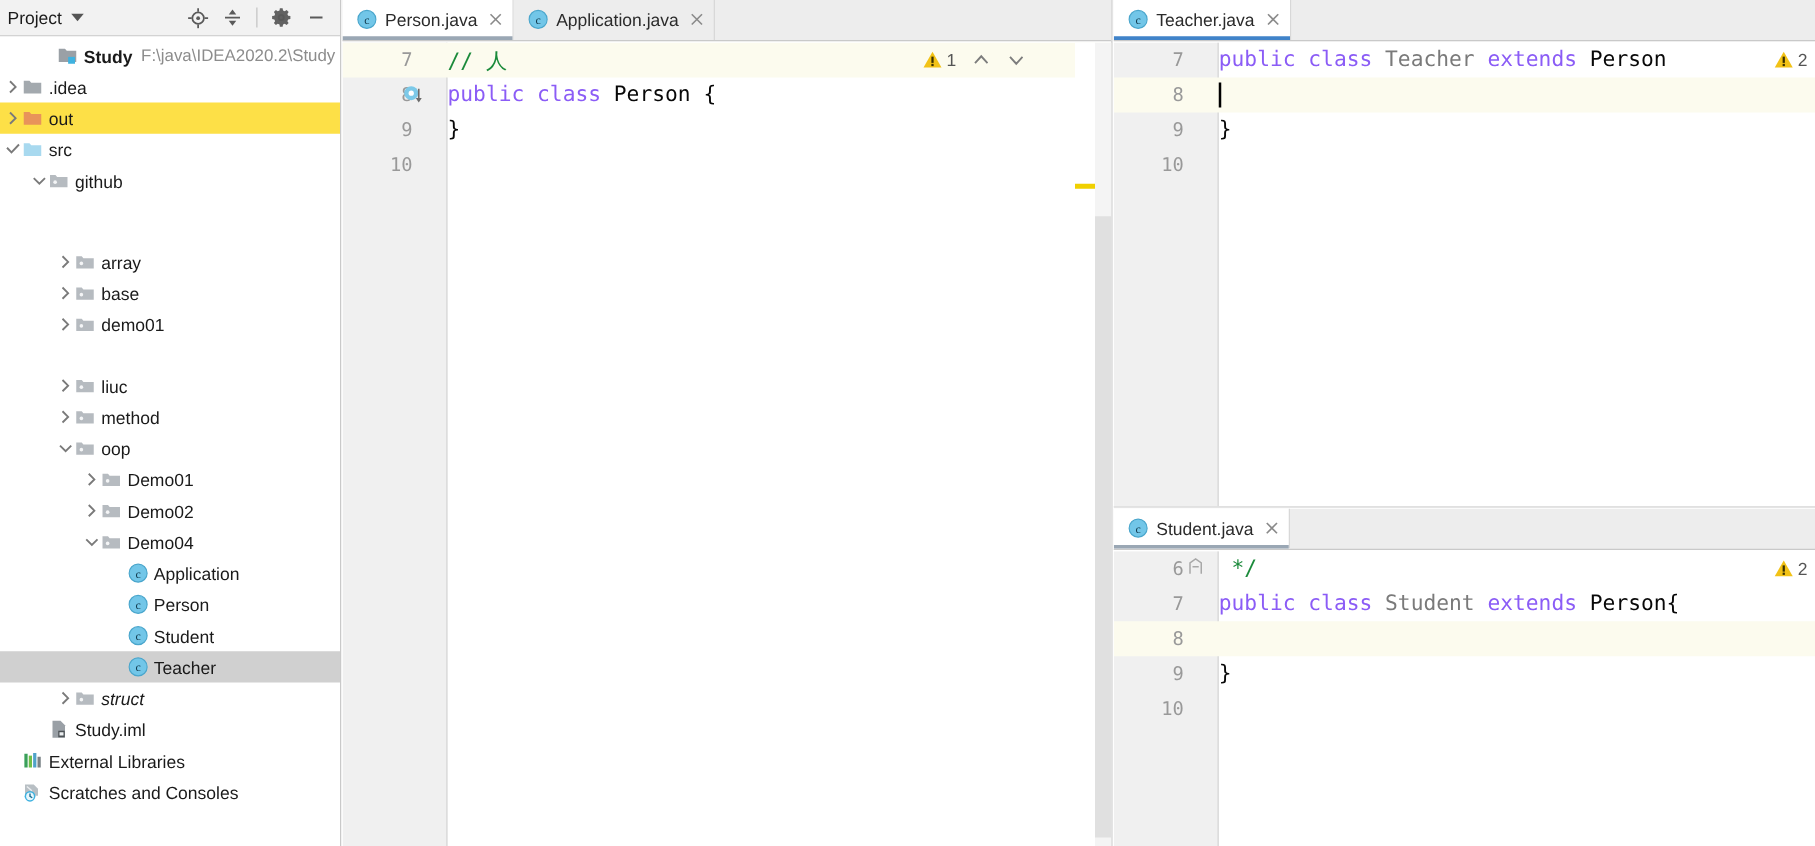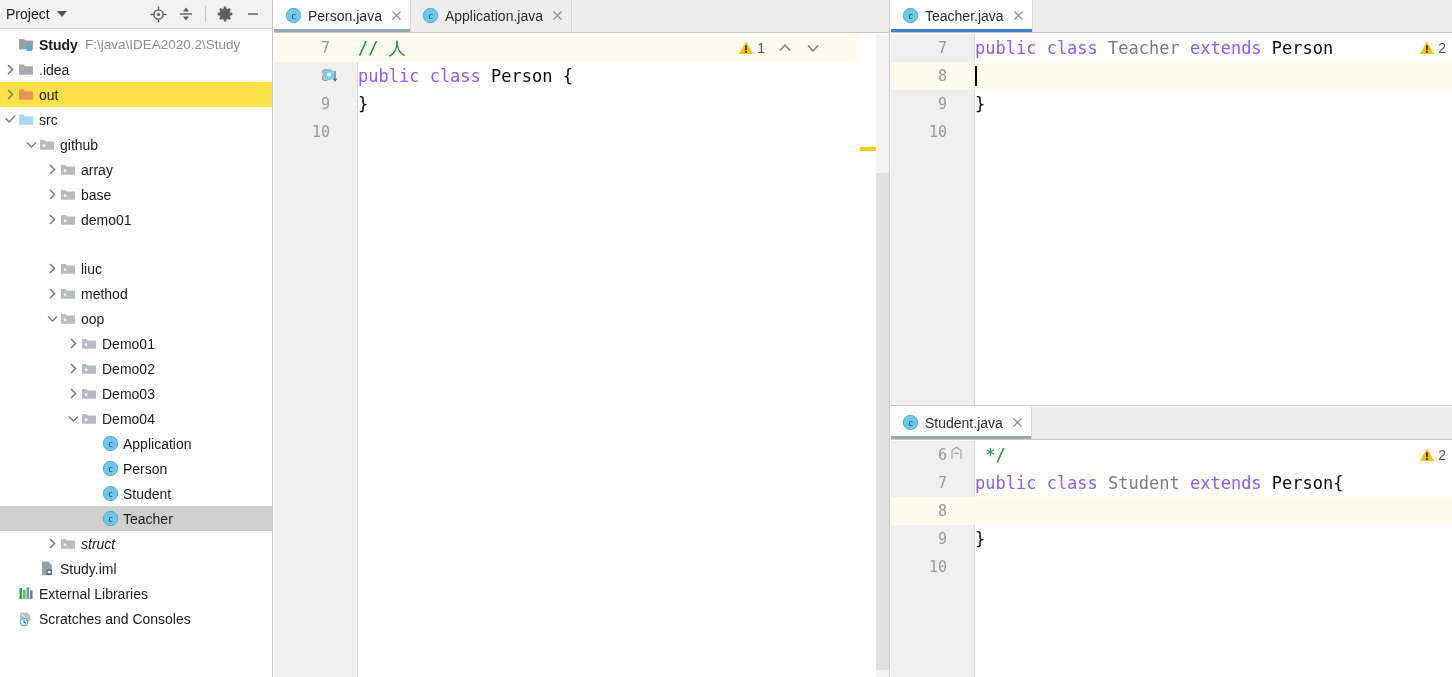--- a/index.html
+++ b/index.html
@@ -272,21 +272,21 @@
         </div>
         <div class="tb-btn">
           <svg width="16" height="16" viewBox="0 0 16 16">
             <line x1="3" y1="8" x2="13" y2="8" stroke="#5a5a5a" stroke-width="1.5"></line>
           </svg>
         </div>
       </div>
     </div>
 
     <div id="project-tree">
-        <div class="tree-row" style="padding-left: 2px;">
+        <div class="tree-row" style="padding-left: 2px; margin-left: 28px;">
           <span class="twisty"></span>
           <span class="t-icon">
             <svg width="17" height="17" viewBox="0 0 17 17">
               <path d="M1 3h5l1.4 1.6H15v9H1z" fill="#9aa0a6"></path>
               <rect x="8.5" y="9.5" width="5.5" height="5.5" fill="#3fb2e0"></rect>
             </svg>
           </span>
           <span class="t-label bold">Study</span>
           <span class="t-sub">F:\java\IDEA2020.2\Study</span>
         </div>
@@ -336,93 +336,93 @@
             </svg>
           </span>
           <span class="t-icon">
             <svg width="17" height="17" viewBox="0 0 17 17">
               <path d="M1 4h4.4L6.7 5.6H15v8.2H1z" fill="#b6bbc0"></path>
               <circle cx="5.1" cy="9.7" r="1.45" fill="#f4f5f6"></circle>
             </svg>
           </span>
           <span class="t-label">github</span>
         </div>
+        <div class="tree-row" style="padding-left: 44px; margin-top: 40px;">
+          <span class="twisty">
+            <svg width="14" height="15" viewBox="0 0 14 15">
+              <polyline points="5,3 9.5,7.5 5,12" fill="none" stroke="#7a7a7a" stroke-width="1.5"></polyline>
+            </svg>
+          </span>
+          <span class="t-icon">
+            <svg width="17" height="17" viewBox="0 0 17 17">
+              <path d="M1 4h4.4L6.7 5.6H15v8.2H1z" fill="#b6bbc0"></path>
+              <circle cx="5.1" cy="9.7" r="1.45" fill="#f4f5f6"></circle>
+            </svg>
+          </span>
+          <span class="t-label">array</span>
+        </div>
         <div class="tree-row" style="padding-left: 44px;">
           <span class="twisty">
             <svg width="14" height="15" viewBox="0 0 14 15">
               <polyline points="5,3 9.5,7.5 5,12" fill="none" stroke="#7a7a7a" stroke-width="1.5"></polyline>
             </svg>
           </span>
           <span class="t-icon">
             <svg width="17" height="17" viewBox="0 0 17 17">
               <path d="M1 4h4.4L6.7 5.6H15v8.2H1z" fill="#b6bbc0"></path>
               <circle cx="5.1" cy="9.7" r="1.45" fill="#f4f5f6"></circle>
             </svg>
           </span>
-          <span class="t-label">array</span>
+          <span class="t-label">base</span>
         </div>
         <div class="tree-row" style="padding-left: 44px;">
           <span class="twisty">
             <svg width="14" height="15" viewBox="0 0 14 15">
               <polyline points="5,3 9.5,7.5 5,12" fill="none" stroke="#7a7a7a" stroke-width="1.5"></polyline>
             </svg>
           </span>
           <span class="t-icon">
             <svg width="17" height="17" viewBox="0 0 17 17">
               <path d="M1 4h4.4L6.7 5.6H15v8.2H1z" fill="#b6bbc0"></path>
               <circle cx="5.1" cy="9.7" r="1.45" fill="#f4f5f6"></circle>
             </svg>
           </span>
-          <span class="t-label">base</span>
+          <span class="t-label">demo01</span>
+        </div>
+        <div class="tree-row" style="padding-left: 44px; margin-top: 24px;">
+          <span class="twisty">
+            <svg width="14" height="15" viewBox="0 0 14 15">
+              <polyline points="5,3 9.5,7.5 5,12" fill="none" stroke="#7a7a7a" stroke-width="1.5"></polyline>
+            </svg>
+          </span>
+          <span class="t-icon">
+            <svg width="17" height="17" viewBox="0 0 17 17">
+              <path d="M1 4h4.4L6.7 5.6H15v8.2H1z" fill="#b6bbc0"></path>
+              <circle cx="5.1" cy="9.7" r="1.45" fill="#f4f5f6"></circle>
+            </svg>
+          </span>
+          <span class="t-label">liuc</span>
         </div>
         <div class="tree-row" style="padding-left: 44px;">
           <span class="twisty">
             <svg width="14" height="15" viewBox="0 0 14 15">
               <polyline points="5,3 9.5,7.5 5,12" fill="none" stroke="#7a7a7a" stroke-width="1.5"></polyline>
             </svg>
           </span>
           <span class="t-icon">
             <svg width="17" height="17" viewBox="0 0 17 17">
               <path d="M1 4h4.4L6.7 5.6H15v8.2H1z" fill="#b6bbc0"></path>
               <circle cx="5.1" cy="9.7" r="1.45" fill="#f4f5f6"></circle>
             </svg>
           </span>
-          <span class="t-label">demo01</span>
-        </div>
-        <div class="tree-row" style="padding-left: 44px; margin-top: 24px;">
-          <span class="twisty">
-            <svg width="14" height="15" viewBox="0 0 14 15">
-              <polyline points="5,3 9.5,7.5 5,12" fill="none" stroke="#7a7a7a" stroke-width="1.5"></polyline>
-            </svg>
-          </span>
-          <span class="t-icon">
-            <svg width="17" height="17" viewBox="0 0 17 17">
-              <path d="M1 4h4.4L6.7 5.6H15v8.2H1z" fill="#b6bbc0"></path>
-              <circle cx="5.1" cy="9.7" r="1.45" fill="#f4f5f6"></circle>
-            </svg>
-          </span>
-          <span class="t-label">liuc</span>
+          <span class="t-label">method</span>
         </div>
         <div class="tree-row" style="padding-left: 44px;">
           <span class="twisty">
             <svg width="14" height="15" viewBox="0 0 14 15">
-              <polyline points="5,3 9.5,7.5 5,12" fill="none" stroke="#7a7a7a" stroke-width="1.5"></polyline>
-            </svg>
-          </span>
-          <span class="t-icon">
-            <svg width="17" height="17" viewBox="0 0 17 17">
-              <path d="M1 4h4.4L6.7 5.6H15v8.2H1z" fill="#b6bbc0"></path>
-              <circle cx="5.1" cy="9.7" r="1.45" fill="#f4f5f6"></circle>
-            </svg>
-          </span>
-          <span class="t-label">method</span>
-        </div>
-        <div class="tree-row" style="padding-left: 44px;">
-          <span class="twisty">
-            <svg width="14" height="15" viewBox="0 0 14 15">
               <polyline points="3,5.5 7.5,10 12,5.5" fill="none" stroke="#7a7a7a" stroke-width="1.5"></polyline>
             </svg>
           </span>
           <span class="t-icon">
             <svg width="17" height="17" viewBox="0 0 17 17">
               <path d="M1 4h4.4L6.7 5.6H15v8.2H1z" fill="#b6bbc0"></path>
               <circle cx="5.1" cy="9.7" r="1.45" fill="#f4f5f6"></circle>
             </svg>
           </span>
           <span class="t-label">oop</span>
@@ -447,34 +447,20 @@
               <polyline points="5,3 9.5,7.5 5,12" fill="none" stroke="#7a7a7a" stroke-width="1.5"></polyline>
             </svg>
           </span>
           <span class="t-icon">
             <svg width="17" height="17" viewBox="0 0 17 17">
               <path d="M1 4h4.4L6.7 5.6H15v8.2H1z" fill="#b6bbc0"></path>
               <circle cx="5.1" cy="9.7" r="1.45" fill="#f4f5f6"></circle>
             </svg>
           </span>
           <span class="t-label">Demo02</span>
-        </div>
-        <div class="tree-row" style="padding-left: 65px;">
-          <span class="twisty">
-            <svg width="14" height="15" viewBox="0 0 14 15">
-              <polyline points="5,3 9.5,7.5 5,12" fill="none" stroke="#7a7a7a" stroke-width="1.5"></polyline>
-            </svg>
-          </span>
-          <span class="t-icon">
-            <svg width="17" height="17" viewBox="0 0 17 17">
-              <path d="M1 4h4.4L6.7 5.6H15v8.2H1z" fill="#b6bbc0"></path>
-              <circle cx="5.1" cy="9.7" r="1.45" fill="#f4f5f6"></circle>
-            </svg>
-          </span>
-          <span class="t-label">Demo03</span>
         </div>
         <div class="tree-row" style="padding-left: 65px;">
           <span class="twisty">
             <svg width="14" height="15" viewBox="0 0 14 15">
               <polyline points="3,5.5 7.5,10 12,5.5" fill="none" stroke="#7a7a7a" stroke-width="1.5"></polyline>
             </svg>
           </span>
           <span class="t-icon">
             <svg width="17" height="17" viewBox="0 0 17 17">
               <path d="M1 4h4.4L6.7 5.6H15v8.2H1z" fill="#b6bbc0"></path>

